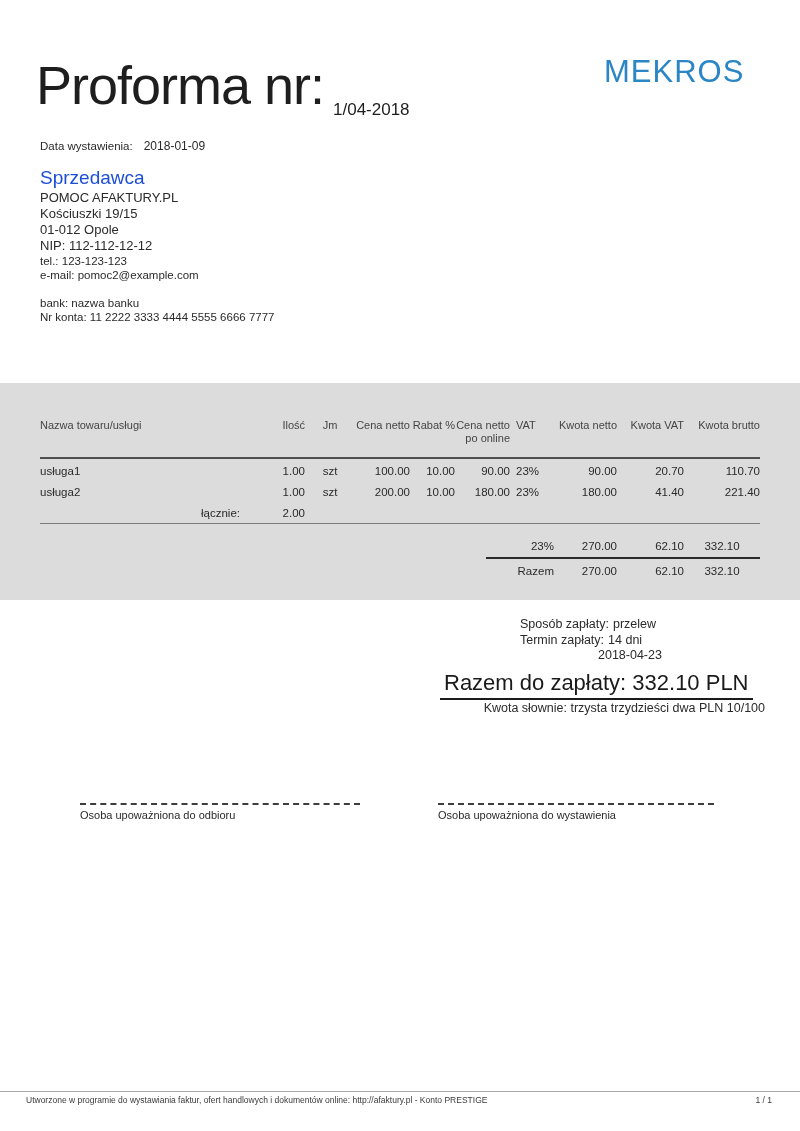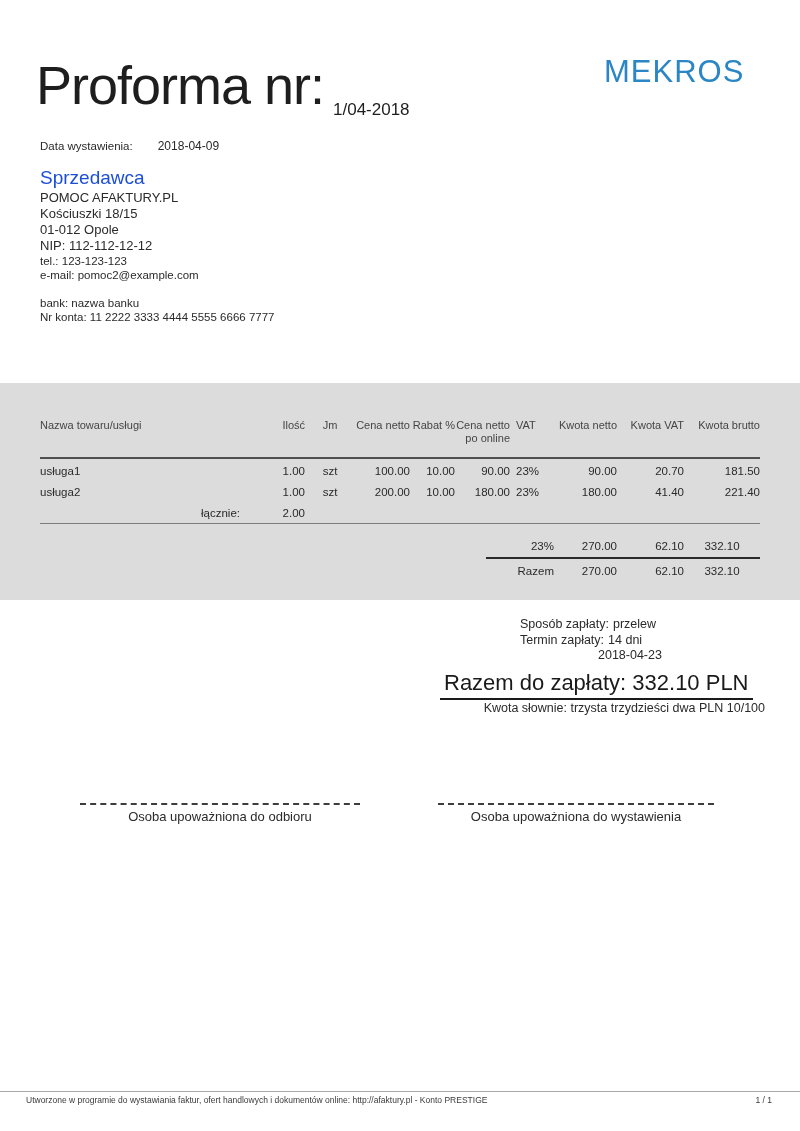--- a/index.html
+++ b/index.html
@@ -4,21 +4,21 @@
 <style>
   html,body{margin:0;padding:0;}
   body{
     width:800px;height:1131px;position:relative;background:#ffffff;
     font-family:"Liberation Sans", sans-serif;color:#2a2a2a;overflow:hidden;
   }
   
   .doc-title{position:absolute;left:36px;top:58px;font-size:54px;line-height:1;letter-spacing:-1px;color:#1e1e1e;}
   .doc-number{position:absolute;left:333px;top:100px;font-size:17px;color:#1e1e1e;}
   .logo{position:absolute;left:604px;top:54px;width:140px;text-align:center;font-size:31px;letter-spacing:1px;color:#2b86c5;font-weight:400;}
-  .issue-row{position:absolute;left:40px;top:139px;font-size:11.5px;display:flex;gap:25px;align-items:baseline;}
+  .issue-row{position:absolute;left:40px;top:139px;font-size:11.5px;display:flex;gap:11px;align-items:baseline;}
   .issue-row .val{font-size:12px;}
   
   .parties{position:absolute;left:40px;top:168px;right:40px;display:flex;}
   .party{line-height:16px;font-size:13px;}
   .party.seller{width:395px;}
   .party.buyer{flex:1;}
   .party h2{margin:0 0 3px 0;font-size:19px;font-weight:400;line-height:19px;color:#1d4ed8;}
   .party .line{height:16px;}
   .party .small{font-size:11.5px;height:14px;line-height:14px;}
   .party .gap{height:14px;}
@@ -54,46 +54,46 @@
   .s-net{width:63px;text-align:right;}
   .s-vat{width:67px;text-align:right;}
   .s-gross{width:76px;text-align:center;}
   
   .payment{position:absolute;left:520px;top:617px;font-size:12.5px;line-height:15.5px;}
   .payment .lbl{margin-right:4px;}
   .payment .due-date{margin-left:78px;}
   .total-due{position:absolute;left:440px;top:670px;font-size:22px;color:#1a1a1a;border-bottom:2px solid #1a1a1a;padding:0 4px 2px 4px;}
   .in-words{position:absolute;top:701px;right:35px;font-size:12.5px;}
   
-  .sig{position:absolute;top:803px;text-align:center;font-size:13px;}
+  .sig{position:absolute;top:803px;text-align:left;font-size:11px;}
   .sig .dash{border-top:2px dashed #3d3d3d;height:0;}
   .sig .cap{margin-top:4px;}
   .sig.left{left:80px;width:280px;}
   .sig.right{left:438px;width:276px;}
   
   .footer{position:absolute;left:0;top:1091px;width:800px;border-top:1px solid #a8a8a8;font-size:8.5px;color:#3a3a3a;}
   .footer-inner{display:flex;justify-content:space-between;padding:3px 28px 0 26px;}
 </style>
 </head>
 <body>
 
 <div class="doc-title">Proforma nr:</div>
 <div class="doc-number">1/04-2018</div>
 <div class="logo">MEKROS</div>
 
 <div class="issue-row">
   <span>Data wystawienia:</span>
-  <span class="val">2018-04-09</span>
+  <span class="val">2018-01-09</span>
 </div>
 
 <div class="parties">
   <div class="party seller">
     <h2>Sprzedawca</h2>
     <div class="line">POMOC AFAKTURY.PL</div>
-    <div class="line">Kościuszki 18/15</div>
+    <div class="line">Kościuszki 19/15</div>
     <div class="line">01-012 Opole</div>
     <div class="line">NIP: 112-112-12-12</div>
     <div class="small">tel.: 123-123-123</div>
     <div class="small">e-mail: pomoc2@example.com</div>
     <div class="gap"></div>
     <div class="small">bank: nazwa banku</div>
     <div class="small">Nr konta: 11 2222 3333 4444 5555 6666 7777</div>
   </div>
 </div>
 
@@ -120,21 +120,21 @@
       <div class="trow">
         <div class="cell c-name">usługa1</div>
         <div class="cell c-qty">1.00</div>
         <div class="cell c-unit">szt</div>
         <div class="cell c-price">100.00</div>
         <div class="cell c-disc">10.00</div>
         <div class="cell c-after">90.00</div>
         <div class="cell c-vat">23%</div>
         <div class="cell c-net">90.00</div>
         <div class="cell c-vatamt">20.70</div>
-        <div class="cell c-gross">181.50</div>
+        <div class="cell c-gross">110.70</div>
       </div>
       <div class="trow">
         <div class="cell c-name">usługa2</div>
         <div class="cell c-qty">1.00</div>
         <div class="cell c-unit">szt</div>
         <div class="cell c-price">200.00</div>
         <div class="cell c-disc">10.00</div>
         <div class="cell c-after">180.00</div>
         <div class="cell c-vat">23%</div>
         <div class="cell c-net">180.00</div>

